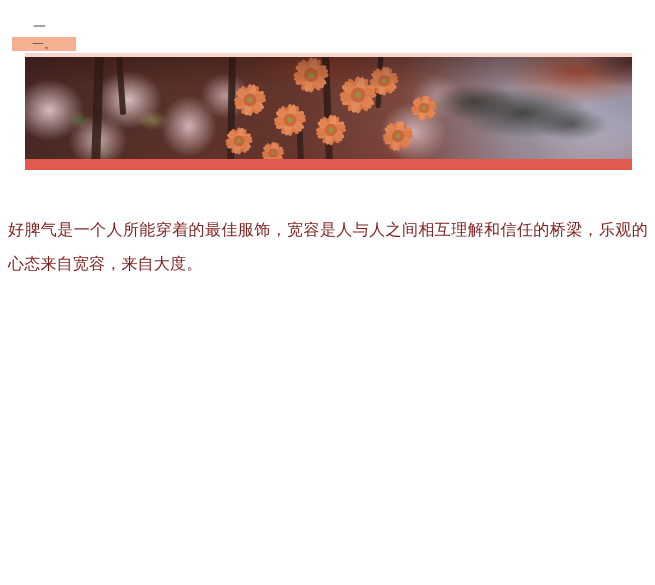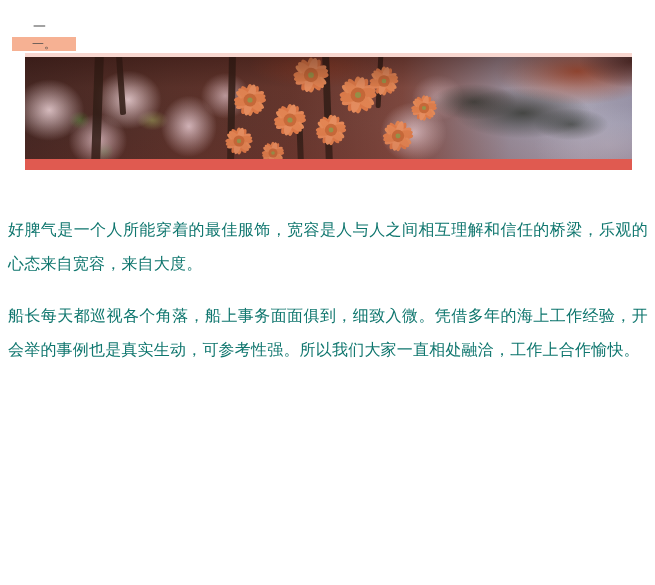--- a/index.html
+++ b/index.html
@@ -105,21 +105,21 @@
   
   .article {
     position: absolute;
     left: 8px;
     top: 213px;
     width: 640px;
   }
   .article p {
     font-size: 16px;
     line-height: 34px;
-    color: #0f766e;
+    color: #7f1d1d;
     text-align: justify;
     margin: 0 0 18px 0;
     letter-spacing: 0.2px;
   }
 </style>
 </head>
 <body>
 
 <div class="page">
 
@@ -167,16 +167,15 @@
       </svg>
 
       <div class="photo-tint"></div>
     </div>
 
     <div class="banner-bar" style="background-color: rgb(224, 90, 80);"></div>
   </figure>
 
   <main class="article">
     <p>好脾气是一个人所能穿着的最佳服饰，宽容是人与人之间相互理解和信任的桥梁，乐观的心态来自宽容，来自大度。</p>
-    <p>船长每天都巡视各个角落，船上事务面面俱到，细致入微。凭借多年的海上工作经验，开会举的事例也是真实生动，可参考性强。所以我们大家一直相处融洽，工作上合作愉快。</p>
   </main>
 
 </div>
 
 </body></html>

